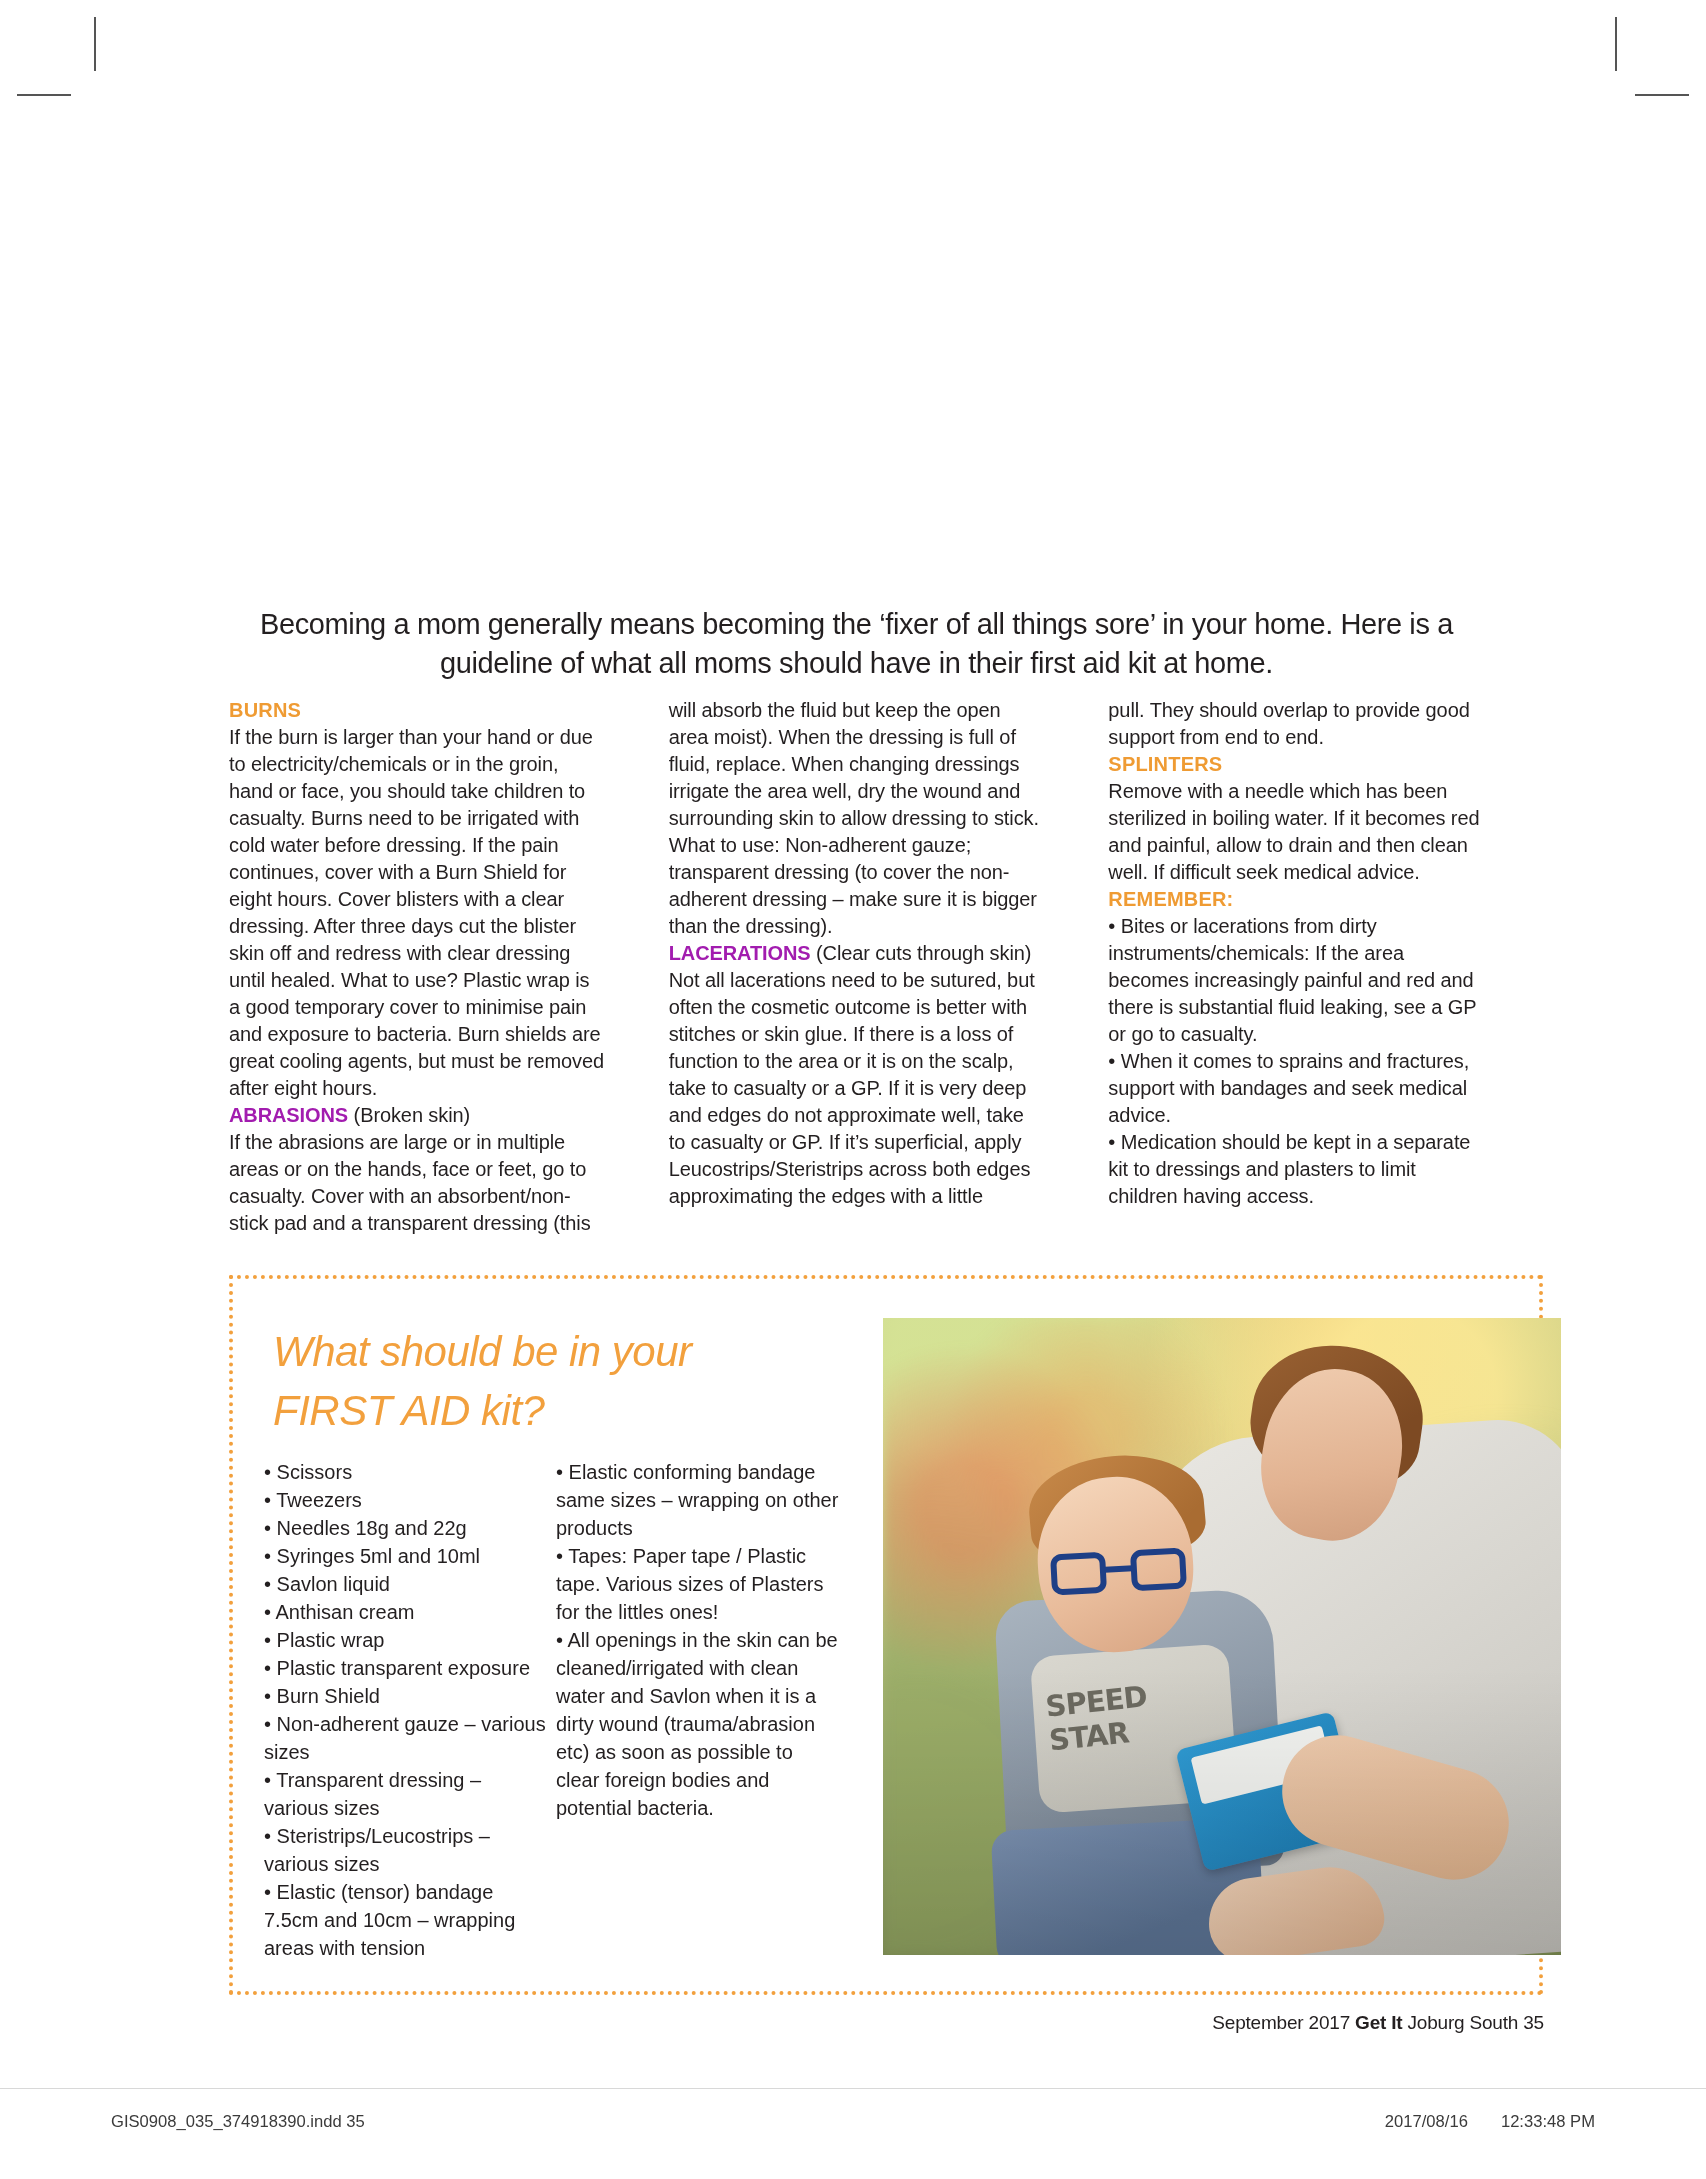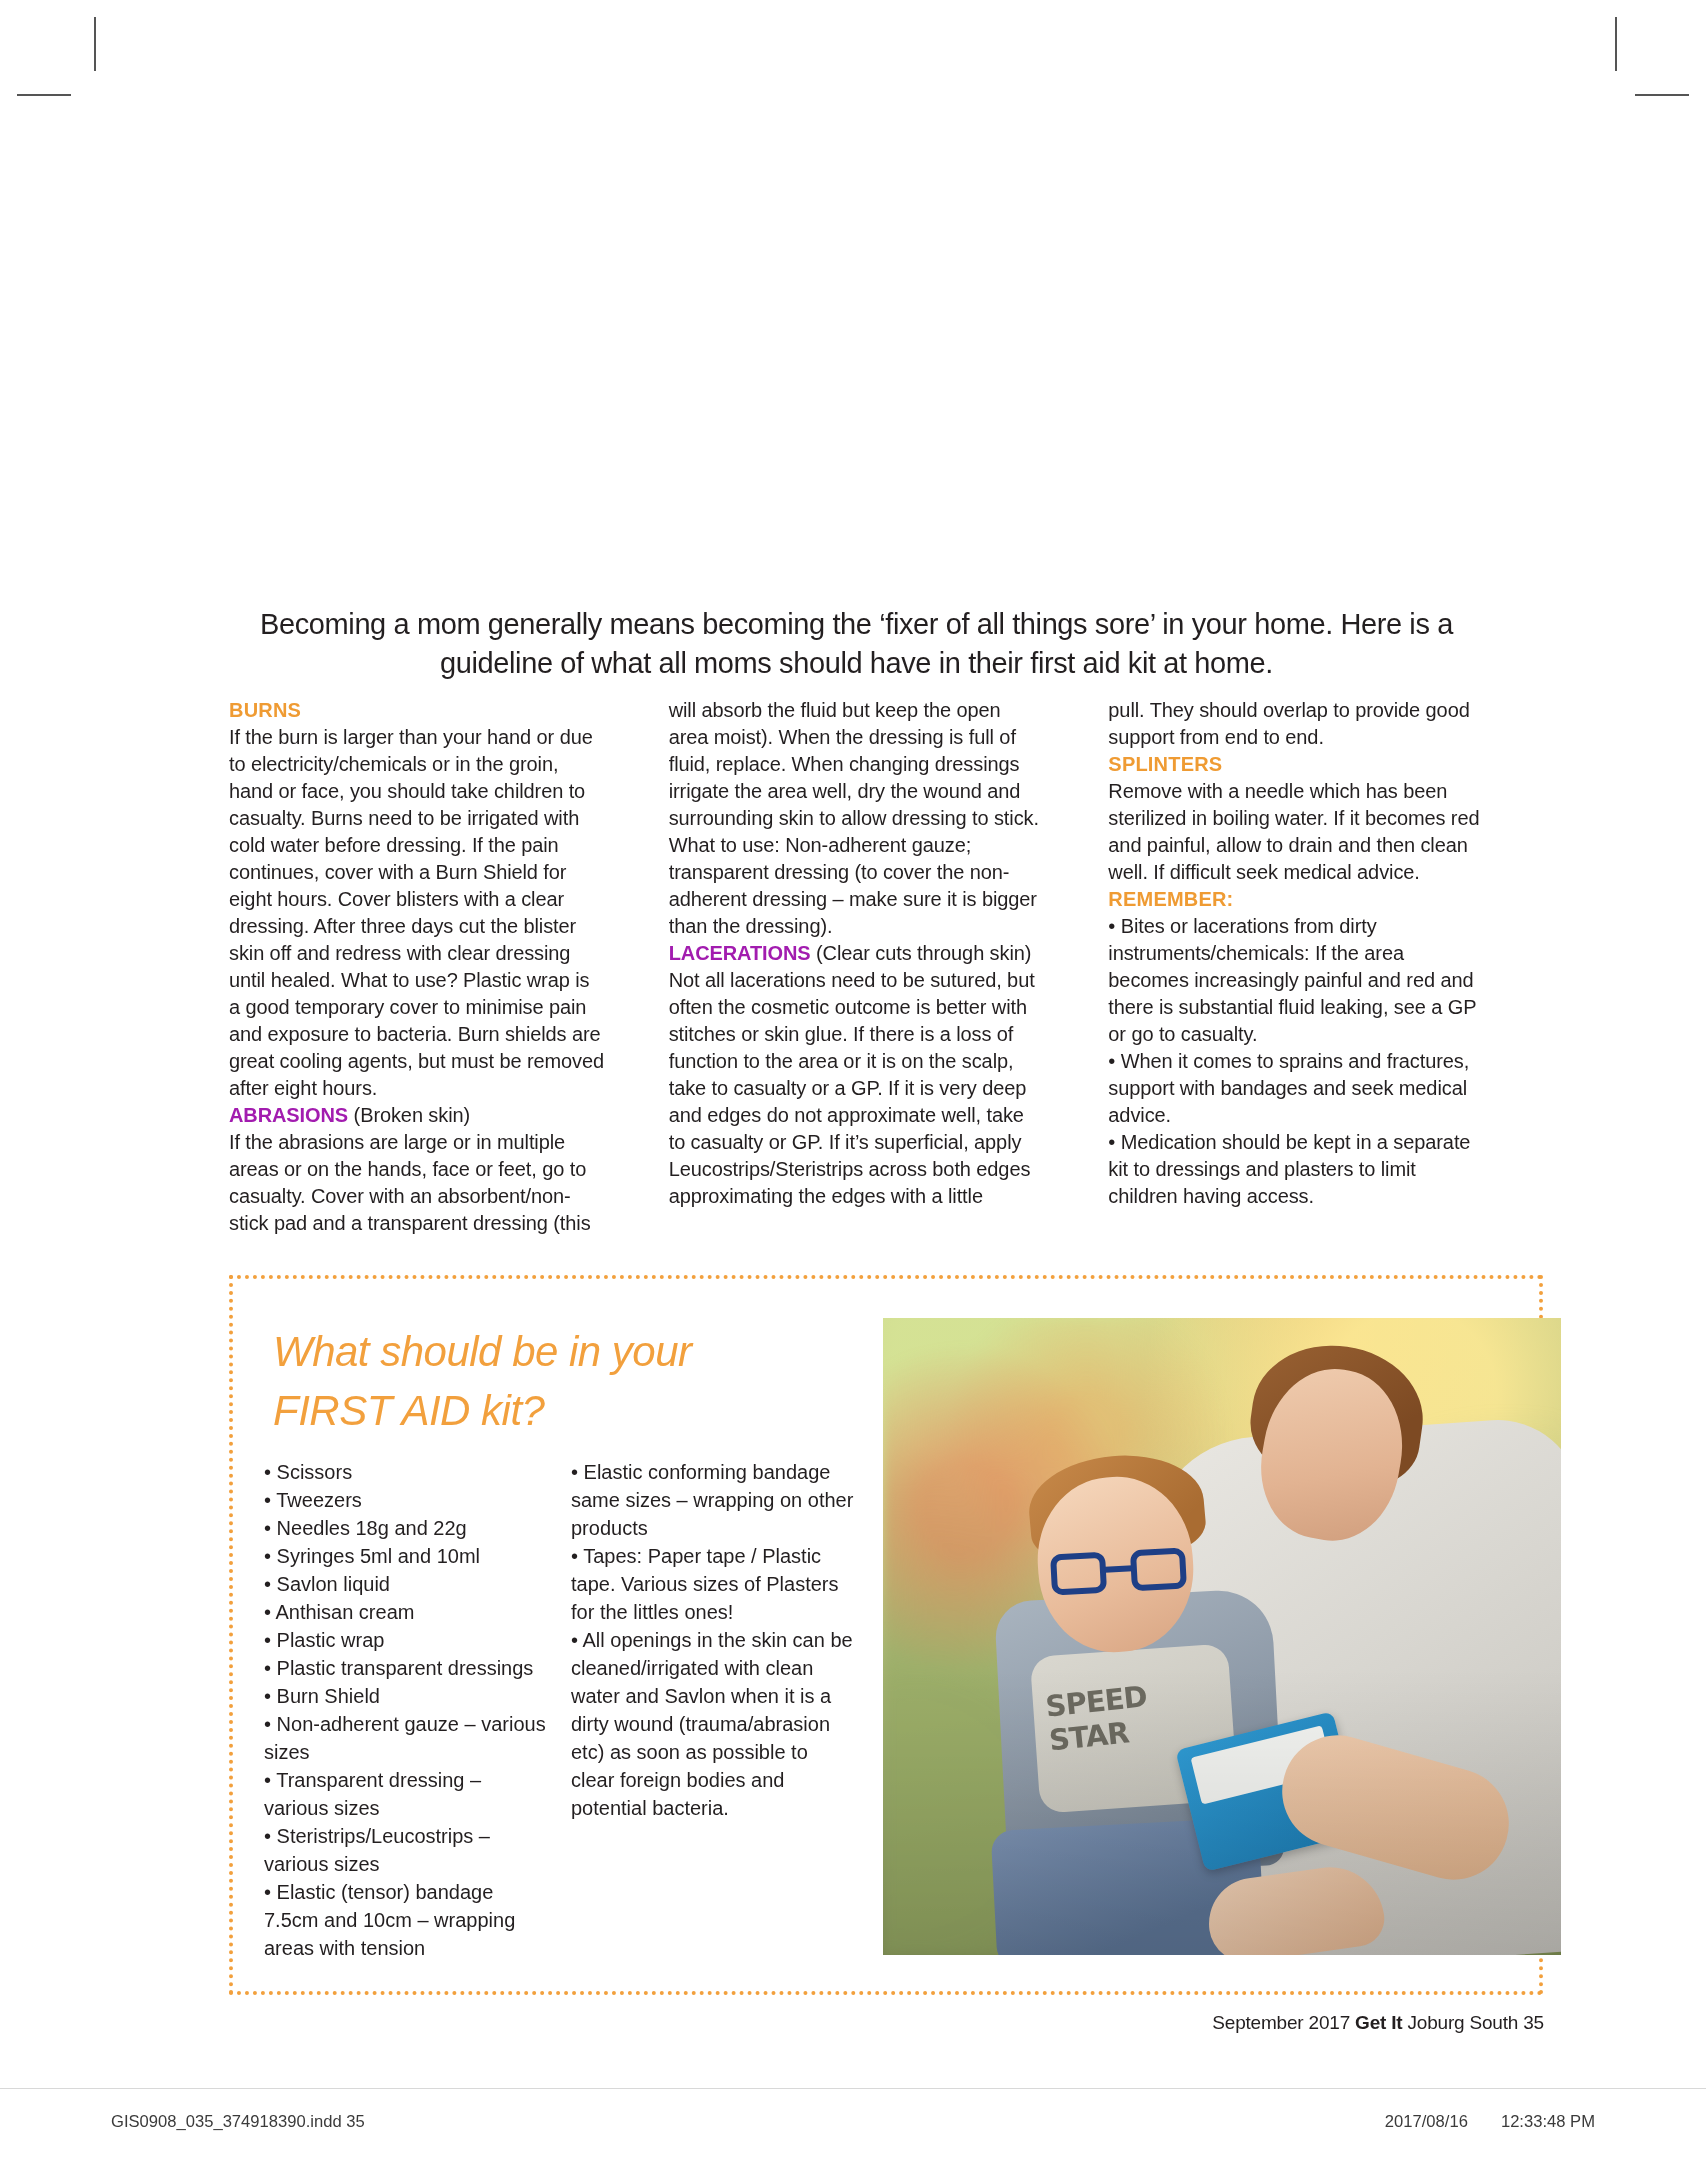--- a/index.html
+++ b/index.html
@@ -116,21 +116,20 @@
     color: #f2a03d;
     letter-spacing: -0.5px;
   }
   .panel-lists {
     position: absolute;
     left: 264px;
     top: 1458px;
     width: 591px;
     display: flex;
     gap: 8px;
-    justify-content: space-between;
   }
   .panel-col {
     width: 284px;
     font-size: 20px;
     line-height: 28px;
     color: #231f20;
   }
   .panel-col ul {
     margin: 0;
     padding: 0;
@@ -407,21 +406,21 @@
   <div class="panel-lists">
     <div class="panel-col">
       <ul>
         <li>Scissors</li>
         <li>Tweezers</li>
         <li>Needles 18g and 22g</li>
         <li>Syringes 5ml and 10ml</li>
         <li>Savlon liquid</li>
         <li>Anthisan cream</li>
         <li>Plastic wrap</li>
-        <li>Plastic transparent dressings</li>
+        <li>Plastic transparent exposure</li>
         <li>Burn Shield</li>
         <li>Non-adherent gauze – various sizes</li>
         <li>Transparent dressing – various sizes</li>
         <li>Steristrips/Leucostrips – various sizes</li>
         <li>Elastic (tensor) bandage 7.5cm and 10cm – wrapping areas with tension</li>
       </ul>
     </div>
     <div class="panel-col">
       <ul>
         <li>Elastic conforming bandage same sizes – wrapping on other products</li>

